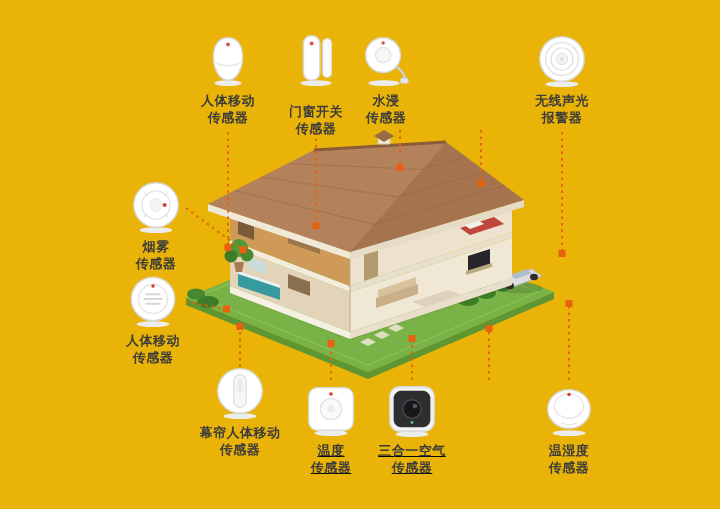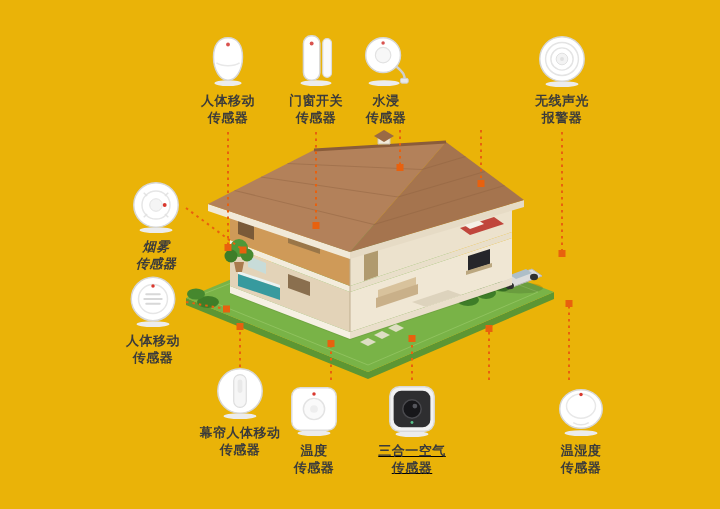--- a/index.html
+++ b/index.html
@@ -149,21 +149,21 @@
         <ellipse cx="32" cy="55" rx="14" ry="3" fill="#ececec"></ellipse>
         <path d="M32 8 C42 8 47 16 47 28 C47 42 40 52 32 52 C24 52 17 42 17 28 C17 16 22 8 32 8 Z" fill="#fff" stroke="#d7d7d7" stroke-width="1.5"></path>
         <circle cx="32" cy="15" r="2" fill="#d9534f"></circle>
         <path d="M20 34 C26 38 38 38 44 34" stroke="#e8e8e8" stroke-width="1.5" fill="none"></path>
       </svg>
     </div>
     <div class="device-label">人体移动
 传感器</div>
   </div>
 
-  <div class="device" style="left:268px;top:30px;">
+  <div class="device" style="left:268px;top:30px;gap:11px;">
     <div class="icon">
       <svg viewBox="0 0 64 60" width="64" height="58">
         <ellipse cx="32" cy="55" rx="16" ry="3" fill="#ececec"></ellipse>
         <rect x="19" y="6" width="17" height="46" rx="8" fill="#fff" stroke="#d7d7d7" stroke-width="1.5"></rect>
         <rect x="39" y="9" width="9" height="40" rx="4.5" fill="#fafafa" stroke="#dcdcdc" stroke-width="1.2"></rect>
         <circle cx="27.5" cy="14" r="2" fill="#d9534f"></circle>
       </svg>
     </div>
     <div class="device-label">门窗开关
 传感器</div>
@@ -193,21 +193,21 @@
         <circle cx="32" cy="30" r="17" fill="none" stroke="#e4e4e4" stroke-width="1.5"></circle>
         <circle cx="32" cy="30" r="11.5" fill="none" stroke="#e4e4e4" stroke-width="1.5"></circle>
         <circle cx="32" cy="30" r="6" fill="#f3f3f3" stroke="#e0e0e0"></circle>
         <circle cx="32" cy="30" r="2" fill="#e0e0e0"></circle>
       </svg>
     </div>
     <div class="device-label">无线声光
 报警器</div>
   </div>
 
-  <div class="device" style="left:108px;top:176px;font-style:italic;">
+  <div class="device" style="left:108px;top:176px;">
     <div class="icon">
       <svg viewBox="0 0 64 60" width="64" height="58">
         <ellipse cx="32" cy="56" rx="17" ry="3" fill="#ececec"></ellipse>
         <circle cx="32" cy="30" r="23" fill="#fff" stroke="#d7d7d7" stroke-width="1.5"></circle>
         <circle cx="32" cy="30" r="14.5" fill="none" stroke="#e6e6e6" stroke-width="1.5"></circle>
         <circle cx="32" cy="30" r="6.5" fill="#f5f5f5" stroke="#e2e2e2"></circle>
         <g stroke="#e3e3e3" stroke-width="1.5">
           <line x1="19.3" y1="17.3" x2="22.8" y2="20.8"></line>
           <line x1="44.7" y1="17.3" x2="41.2" y2="20.8"></line>
           <line x1="19.3" y1="42.7" x2="22.8" y2="39.2"></line>
@@ -244,21 +244,21 @@
         <ellipse cx="32" cy="56" rx="17" ry="3" fill="#ececec"></ellipse>
         <circle cx="32" cy="30" r="23" fill="#fff" stroke="#d7d7d7" stroke-width="1.5"></circle>
         <rect x="25.5" y="13" width="13" height="34" rx="6.5" fill="#f6f6f6" stroke="#ddd" stroke-width="1.2"></rect>
         <rect x="29.5" y="18" width="5" height="14" rx="2.5" fill="#e9e9e9"></rect>
       </svg>
     </div>
     <div class="device-label">幕帘人体移动
 传感器</div>
   </div>
 
-  <div class="device" style="left:266px;top:380px;">
+  <div class="device" style="left:283px;top:380px;text-decoration:underline;">
     <div class="icon">
       <svg viewBox="0 0 64 60" width="64" height="58">
         <ellipse cx="32" cy="55" rx="17" ry="3" fill="#ececec"></ellipse>
         <rect x="9" y="8" width="46" height="44" rx="9" fill="#fff" stroke="#dcdcdc" stroke-width="1.5"></rect>
         <circle cx="32" cy="30" r="11" fill="#fafafa" stroke="#e3e3e3" stroke-width="1.5"></circle>
         <circle cx="32" cy="30" r="4" fill="#eee"></circle>
         <circle cx="32" cy="14.5" r="1.8" fill="#d9382e"></circle>
       </svg>
     </div>
     <div class="device-label">温度
@@ -274,21 +274,21 @@
         <circle cx="32" cy="30" r="9.5" fill="#17171a" stroke="#4a4a4e" stroke-width="1.5"></circle>
         <circle cx="35" cy="27" r="2.5" fill="#55565c"></circle>
         <circle cx="32" cy="44" r="1.5" fill="#57c28a"></circle>
       </svg>
     </div>
     <div class="device-label">三合一空气
 传感器</div>
   </div>
 
 
-  <div class="device" style="left:533px;top:380px;justify-content:space-between;">
+  <div class="device" style="left:521px;top:380px;justify-content:space-between;">
     <div class="icon">
       <svg viewBox="0 0 64 60" width="64" height="58">
         <ellipse cx="32" cy="55" rx="17" ry="3" fill="#ececec"></ellipse>
         <ellipse cx="32" cy="30" rx="22" ry="20" fill="#fff" stroke="#d7d7d7" stroke-width="1.5"></ellipse>
         <ellipse cx="32" cy="27" rx="15" ry="12.5" fill="none" stroke="#e8e8e8" stroke-width="1.5"></ellipse>
         <circle cx="32" cy="15" r="1.8" fill="#d9382e"></circle>
         <path d="M24 44 C29 47 35 47 40 44" stroke="#e5e5e5" stroke-width="1.5" fill="none"></path>
       </svg>
     </div>
     <div class="device-label">温湿度

